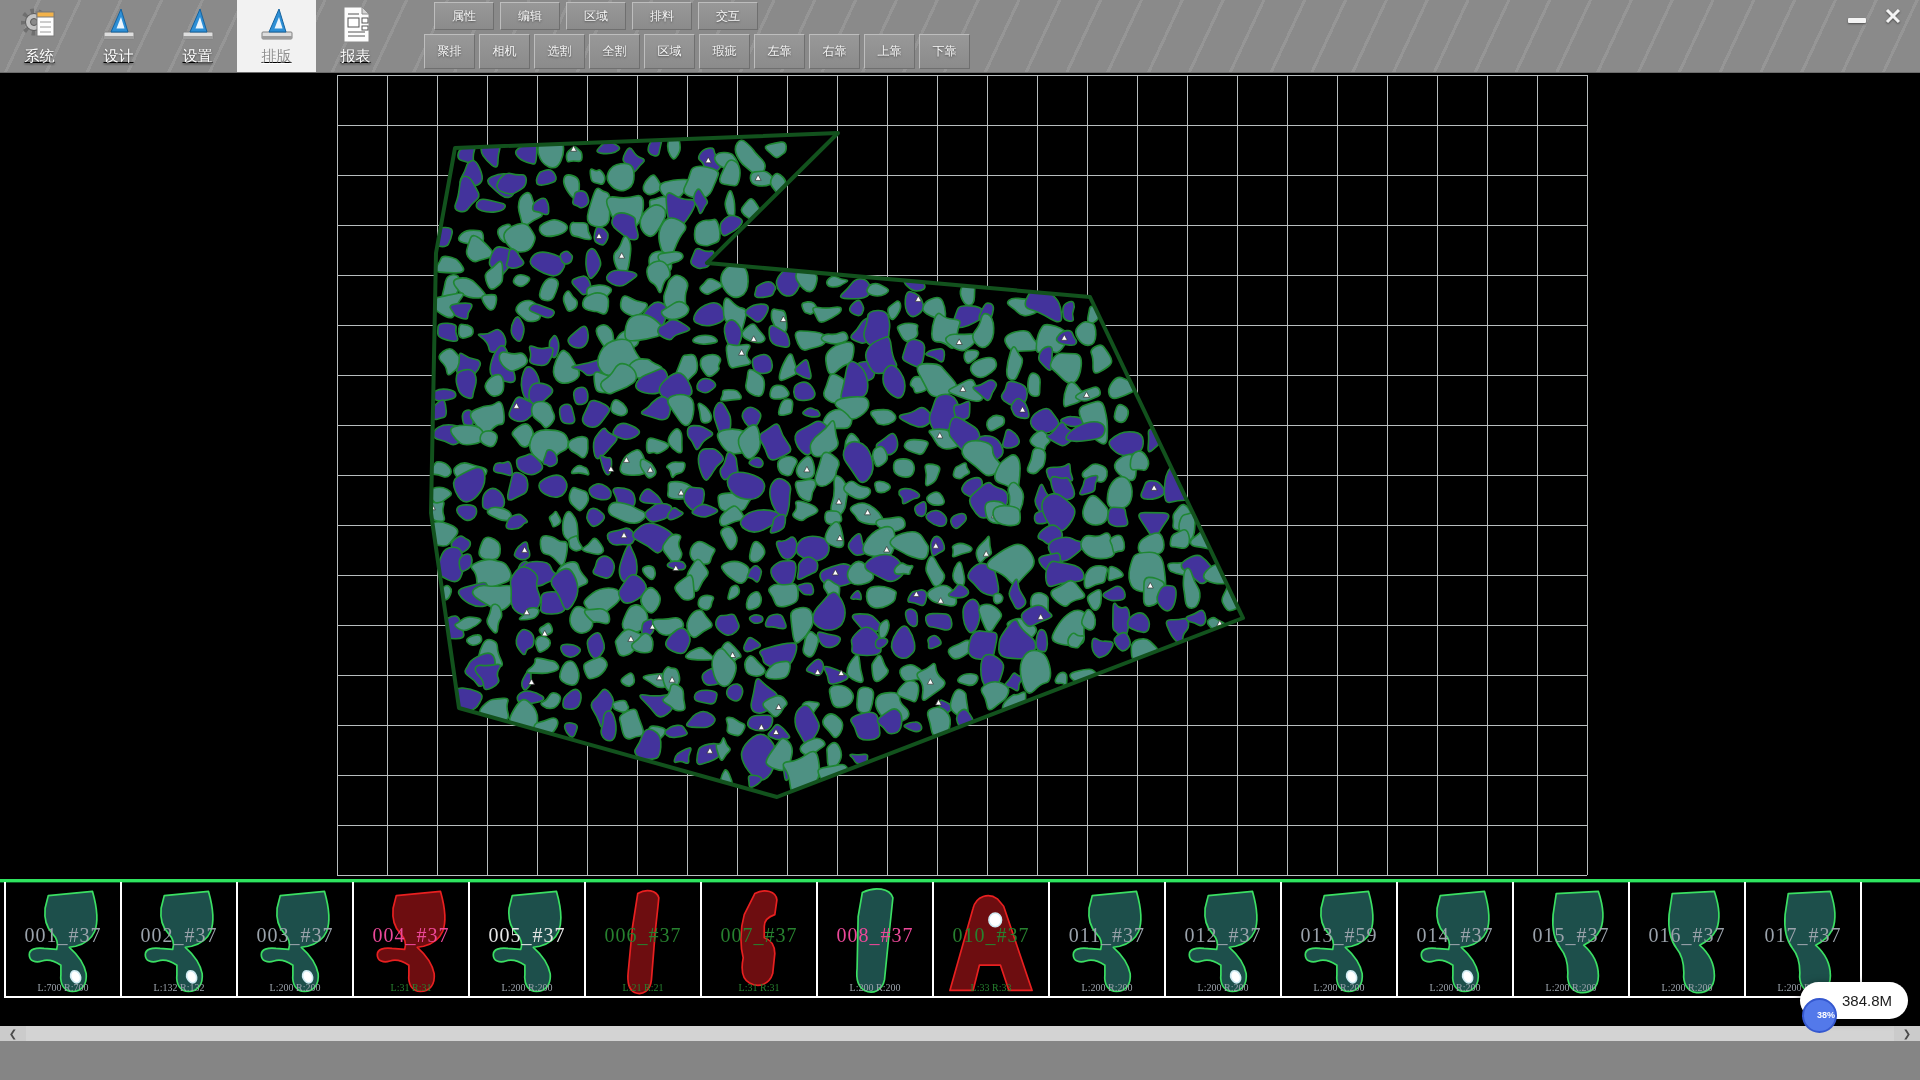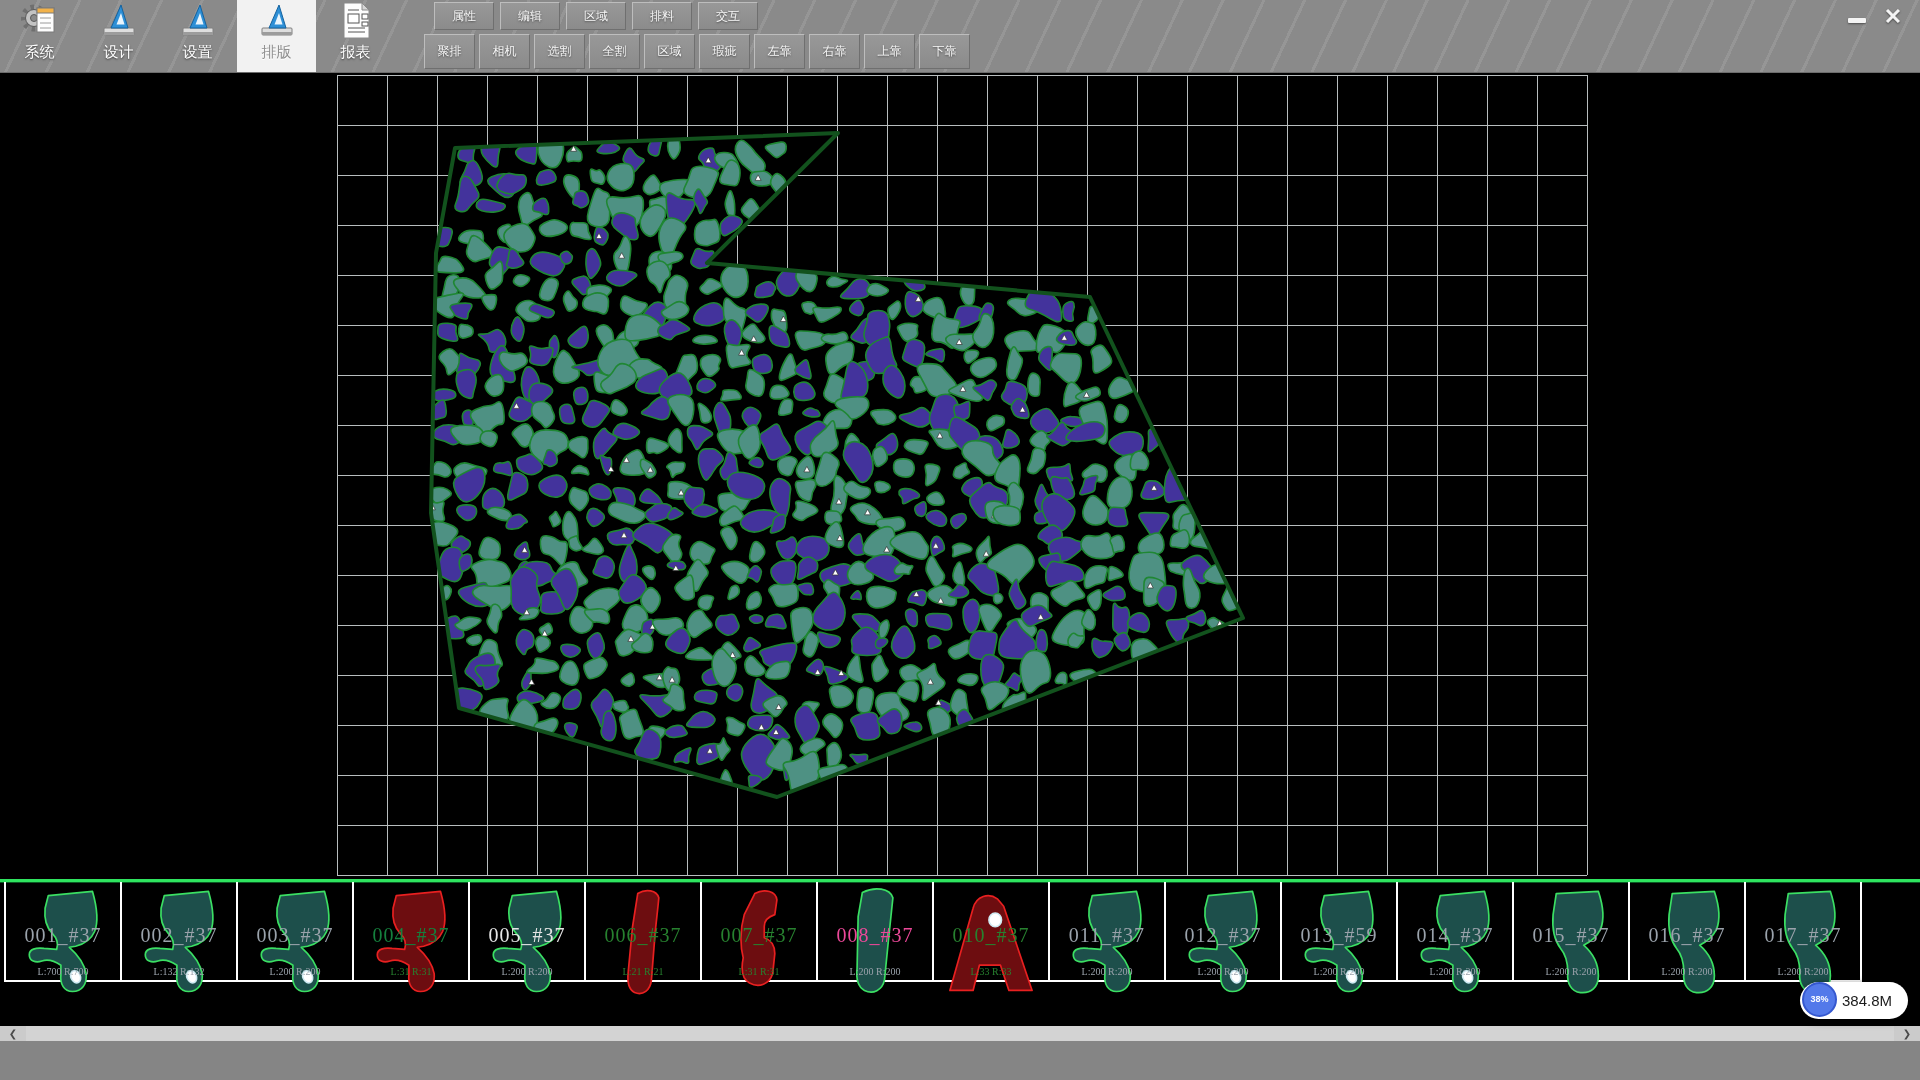--- a/index.html
+++ b/index.html
@@ -4,22 +4,22 @@
 <style>
   html,body{margin:0;padding:0;background:#444;}
   .app{position:relative;width:1920px;height:1080px;overflow:hidden;background:#000;
        font-family:"Liberation Sans",sans-serif;-webkit-font-smoothing:antialiased;}
 
   
   .toolbar{position:relative;height:72px;background:#8a8a8a;
     background-image:repeating-linear-gradient(115deg,rgba(255,255,255,0) 0 34px,rgba(255,255,255,.10) 34px 37px);
     border-bottom:1px solid #6c6c6c;}
   .bigbtns{position:absolute;left:0;top:0;height:72px;display:flex;}
-  .bigbtn{width:79px;height:72px;display:flex;flex-direction:column;align-items:center;justify-content:flex-start;
-    padding-bottom:3px;box-sizing:border-box;cursor:default;}
+  .bigbtn{width:79px;height:72px;display:flex;flex-direction:column;align-items:center;justify-content:center;
+    padding-bottom:3px;box-sizing:border-box;cursor:default;text-decoration:underline;}
   .bigbtn .bicon{width:38px;height:42px;margin-bottom:1px;}
   .bigbtn .blabel{font-size:15px;color:#ffffff;text-shadow:0 1px 2px #3c3c3c;}
   .bigbtn.active{background:#f2f2f2;}
   .bigbtn.active .blabel{color:#8f8f8f;text-shadow:0 1px 0 #fff;}
 
   .menus{position:absolute;left:424px;top:0;}
   .menurow1{display:flex;gap:6px;padding:2px 0 0 10px;}
   .menurow1 .mbtn{width:60px;height:28px;}
   .menurow2{display:flex;gap:4px;padding-top:4px;}
   .menurow2 .mbtn{width:51px;height:35px;}
@@ -32,21 +32,21 @@
   .winbtn{width:30px;height:27px;display:flex;align-items:center;justify-content:center;cursor:default;}
   .minbar{width:18px;height:5px;background:#f4f4f4;border-radius:1px;margin-top:8px;box-shadow:0 1px 2px #4f4f4f;}
   .closex{font-weight:bold;font-size:22px;color:#f4f4f4;text-shadow:0 1px 2px #4a4a4a;line-height:27px;}
 
   
   .canvas{position:relative;width:1920px;height:806px;background:#000;}
 
   
   .strip{position:relative;width:1920px;height:125px;background:#000;overflow:hidden;}
   .greenline{height:3px;box-shadow:0 1px 0 #0a5a23;}
-  .cells{display:flex;height:100px;padding-left:4px;}
+  .cells{display:flex;height:116px;padding-left:4px;}
   .cell{position:relative;width:114px;flex:0 0 114px;border-right:2px solid #ffffff;
         border-bottom:2px solid #ffffff;box-sizing:content-box;cursor:default;}
   .cell:first-child{border-left:2px solid #ffffff;}
   .cell svg{position:absolute;left:0;top:1px;}
   .cell .title{position:absolute;top:42px;left:0;width:100%;text-align:center;
     font-family:"Liberation Serif",serif;font-size:20px;letter-spacing:1px;z-index:2;}
   .cell .lr{position:absolute;bottom:3px;left:0;width:100%;text-align:center;
     font-family:"Liberation Serif",serif;font-size:10px;z-index:2;}
 
   .gapblack{width:1920px;height:22px;background:#000;}
@@ -55,22 +55,22 @@
   .hscroll{width:1920px;height:15px;display:flex;background:#d3d3d3;}
   .harrow{width:26px;height:15px;background:#cbcbcb;color:#4a4a4a;font-size:10px;line-height:15px;
     text-align:center;cursor:default;user-select:none;}
   .htrack{flex:1;background:#d3d3d3;}
 
   .statusbar{width:1920px;height:39px;background:#858585;}
 
   
   .pill{position:absolute;right:12px;top:982px;height:37px;background:#ffffff;border-radius:19px;
     display:flex;align-items:center;padding:0 16px 0 42px;box-shadow:0 2px 8px rgba(0,0,0,.5);z-index:6;}
-  .pill .pcircle{position:absolute;left:2px;top:0;width:31px;height:31px;border-radius:50%;
-    color:#fff;font-size:9px;font-weight:bold;text-align:center;line-height:31px;}
+  .pill .pcircle{position:absolute;left:2px;top:16px;width:31px;height:31px;border-radius:50%;
+    color:#fff;font-size:9px;font-weight:bold;text-align:right;line-height:31px;}
   .pill .pmem{font-size:15px;color:#1c1c1c;}
 </style>
 </head>
 <body>
 
 <div class="app">
 
   <div class="toolbar">
     <div class="bigbtns" id="bigbtns">
         <div class="bigbtn">
@@ -819,21 +819,21 @@
           </svg>
           <div class="title" style="color:#9aa2ab">003_#37</div>
           <div class="lr" style="color:#9aa2ab">L:200 R:200</div>
         </div>
         <div class="cell">
           <svg width="114" height="118" viewBox="0 0 104 112">
             <g transform="translate(14,2)">
               <path d="M24,10 L66,6 C70,20 72,34 68,44 C65,51 58,56 50,58 L44,59 C52,66 58,74 60,84 C61,94 56,101 47,101 C39,101 35,94 36,85 L36,76 C30,72 24,70 18,72 C12,74 6,72 6,66 C6,61 12,59 20,60 L32,61 C34,56 32,50 28,46 C23,41 20,32 21,22 Z" fill="#6d0d10" stroke="#e82020" stroke-width="1.6" stroke-linejoin="round"></path>
             </g>
           </svg>
-          <div class="title" style="color:#15803d">004_#37</div>
+          <div class="title" style="color:#ec4899">004_#37</div>
           <div class="lr" style="color:#27812f">L:31 R:31</div>
         </div>
         <div class="cell">
           <svg width="114" height="118" viewBox="0 0 104 112">
             <g transform="translate(14,2)">
               <path d="M24,10 L66,6 C70,20 72,34 68,44 C65,51 58,56 50,58 L44,59 C52,66 58,74 60,84 C61,94 56,101 47,101 C39,101 35,94 36,85 L36,76 C30,72 24,70 18,72 C12,74 6,72 6,66 C6,61 12,59 20,60 L32,61 C34,56 32,50 28,46 C23,41 20,32 21,22 Z" fill="#1d4f4b" stroke="#3bdf63" stroke-width="1.6" stroke-linejoin="round"></path>
             </g>
           </svg>
           <div class="title" style="color:#e5e5e5">005_#37</div>
           <div class="lr" style="color:#9aa2ab">L:200 R:200</div>

